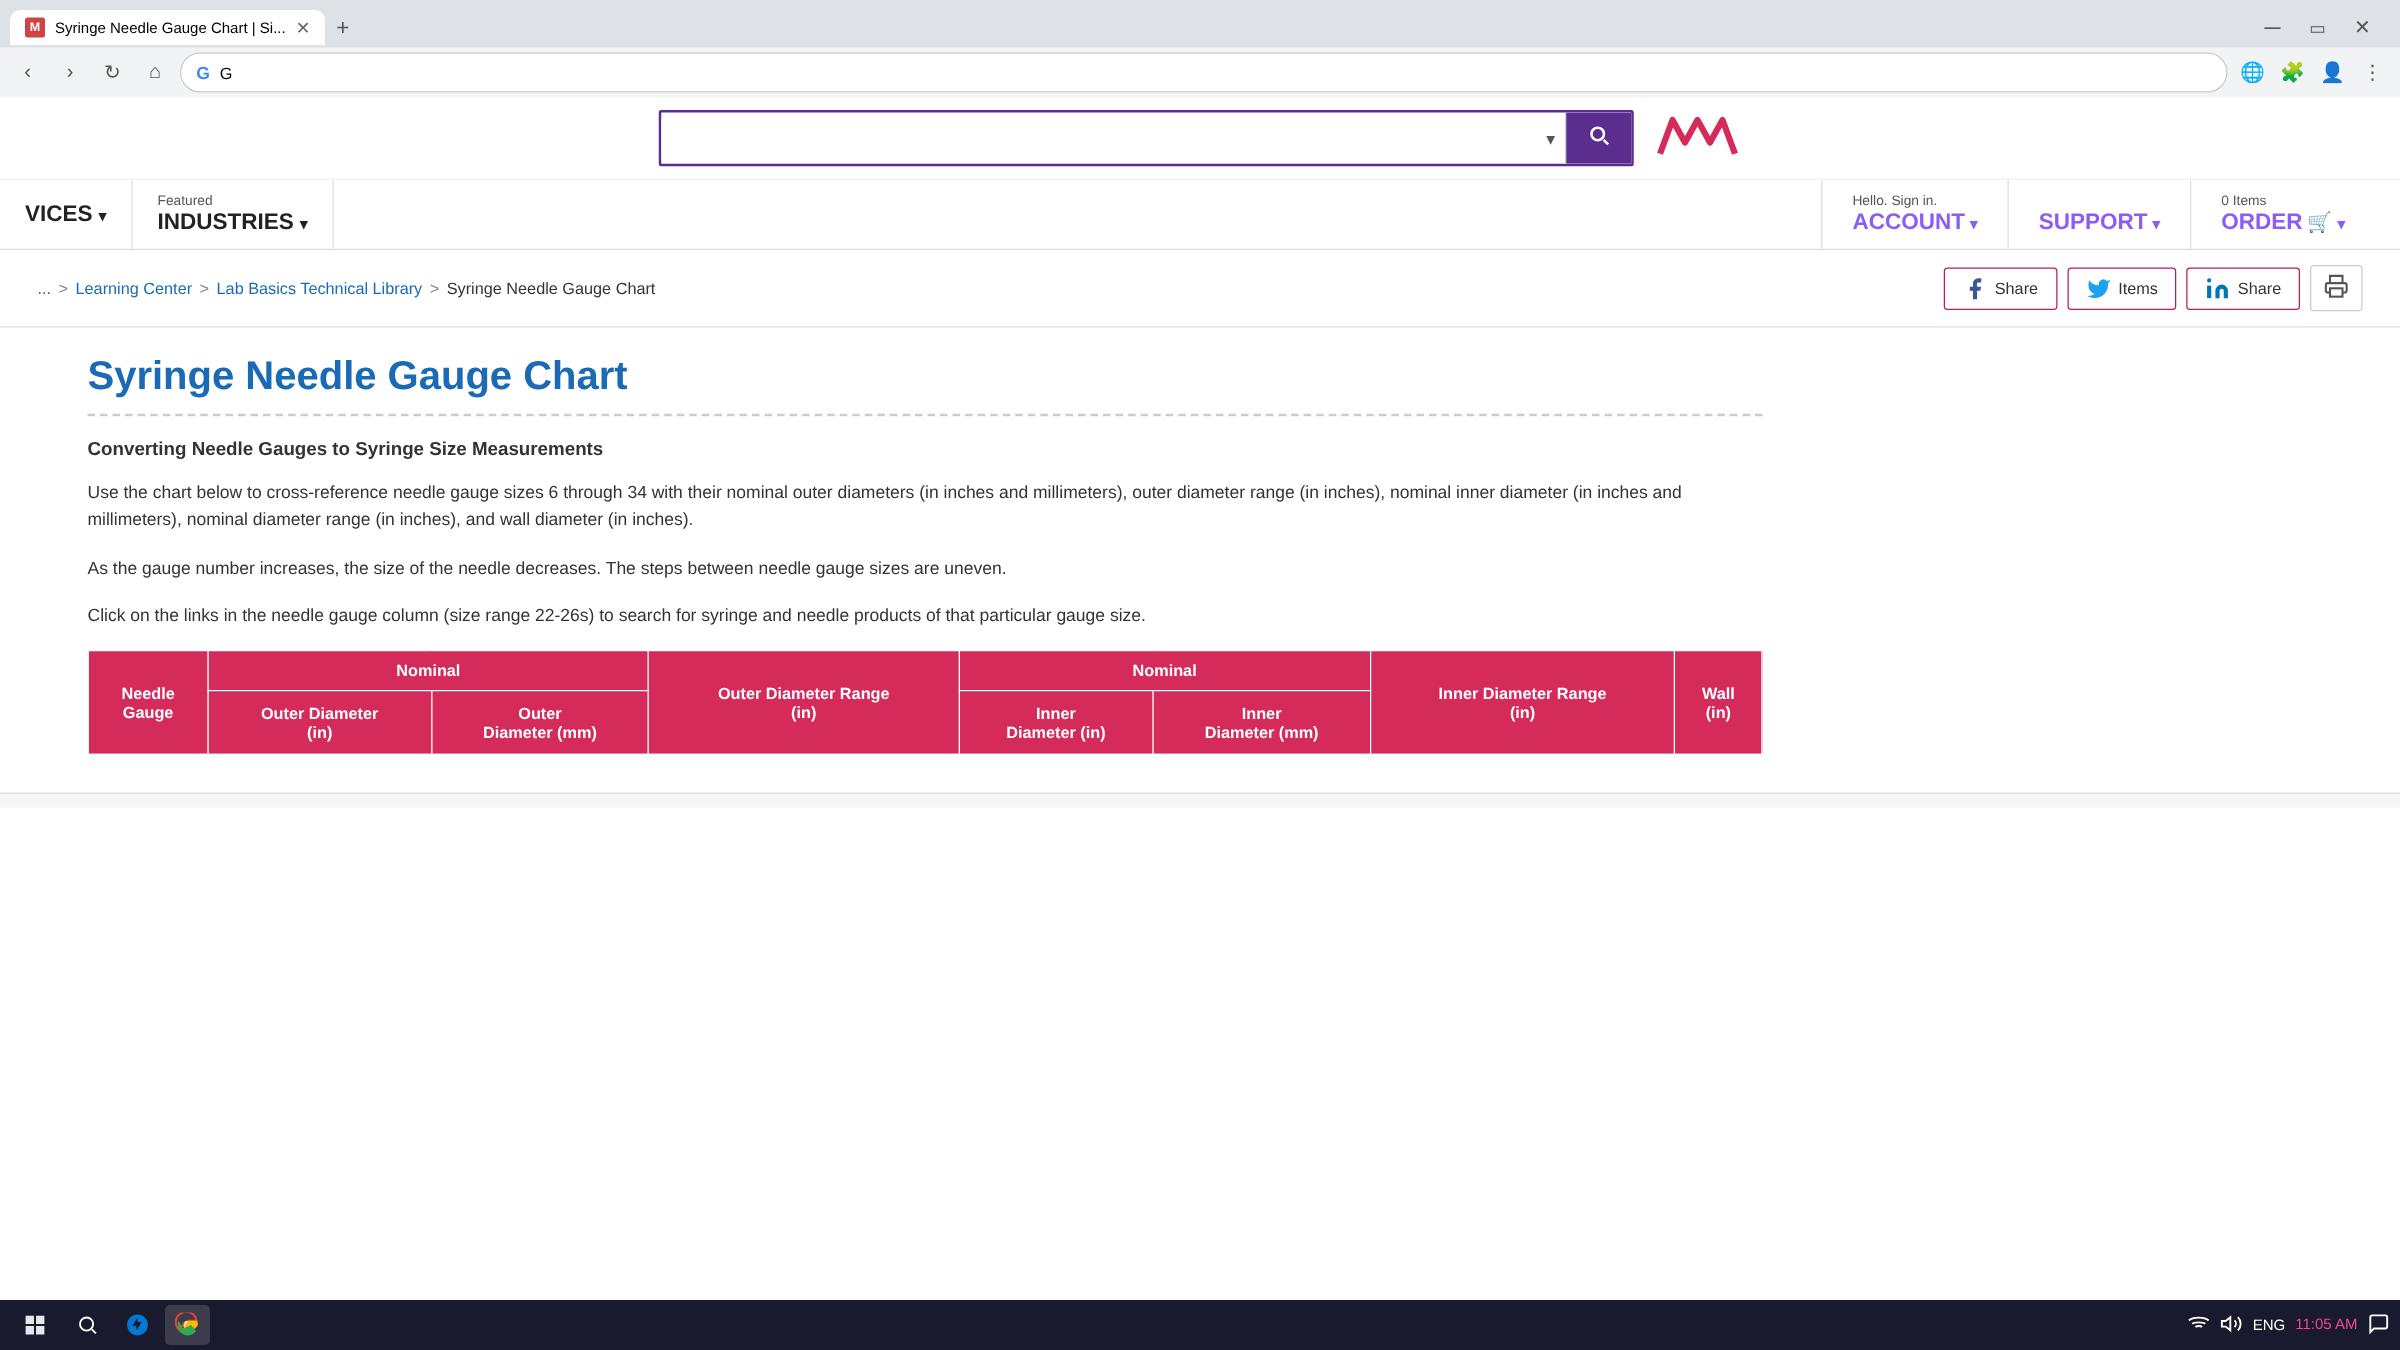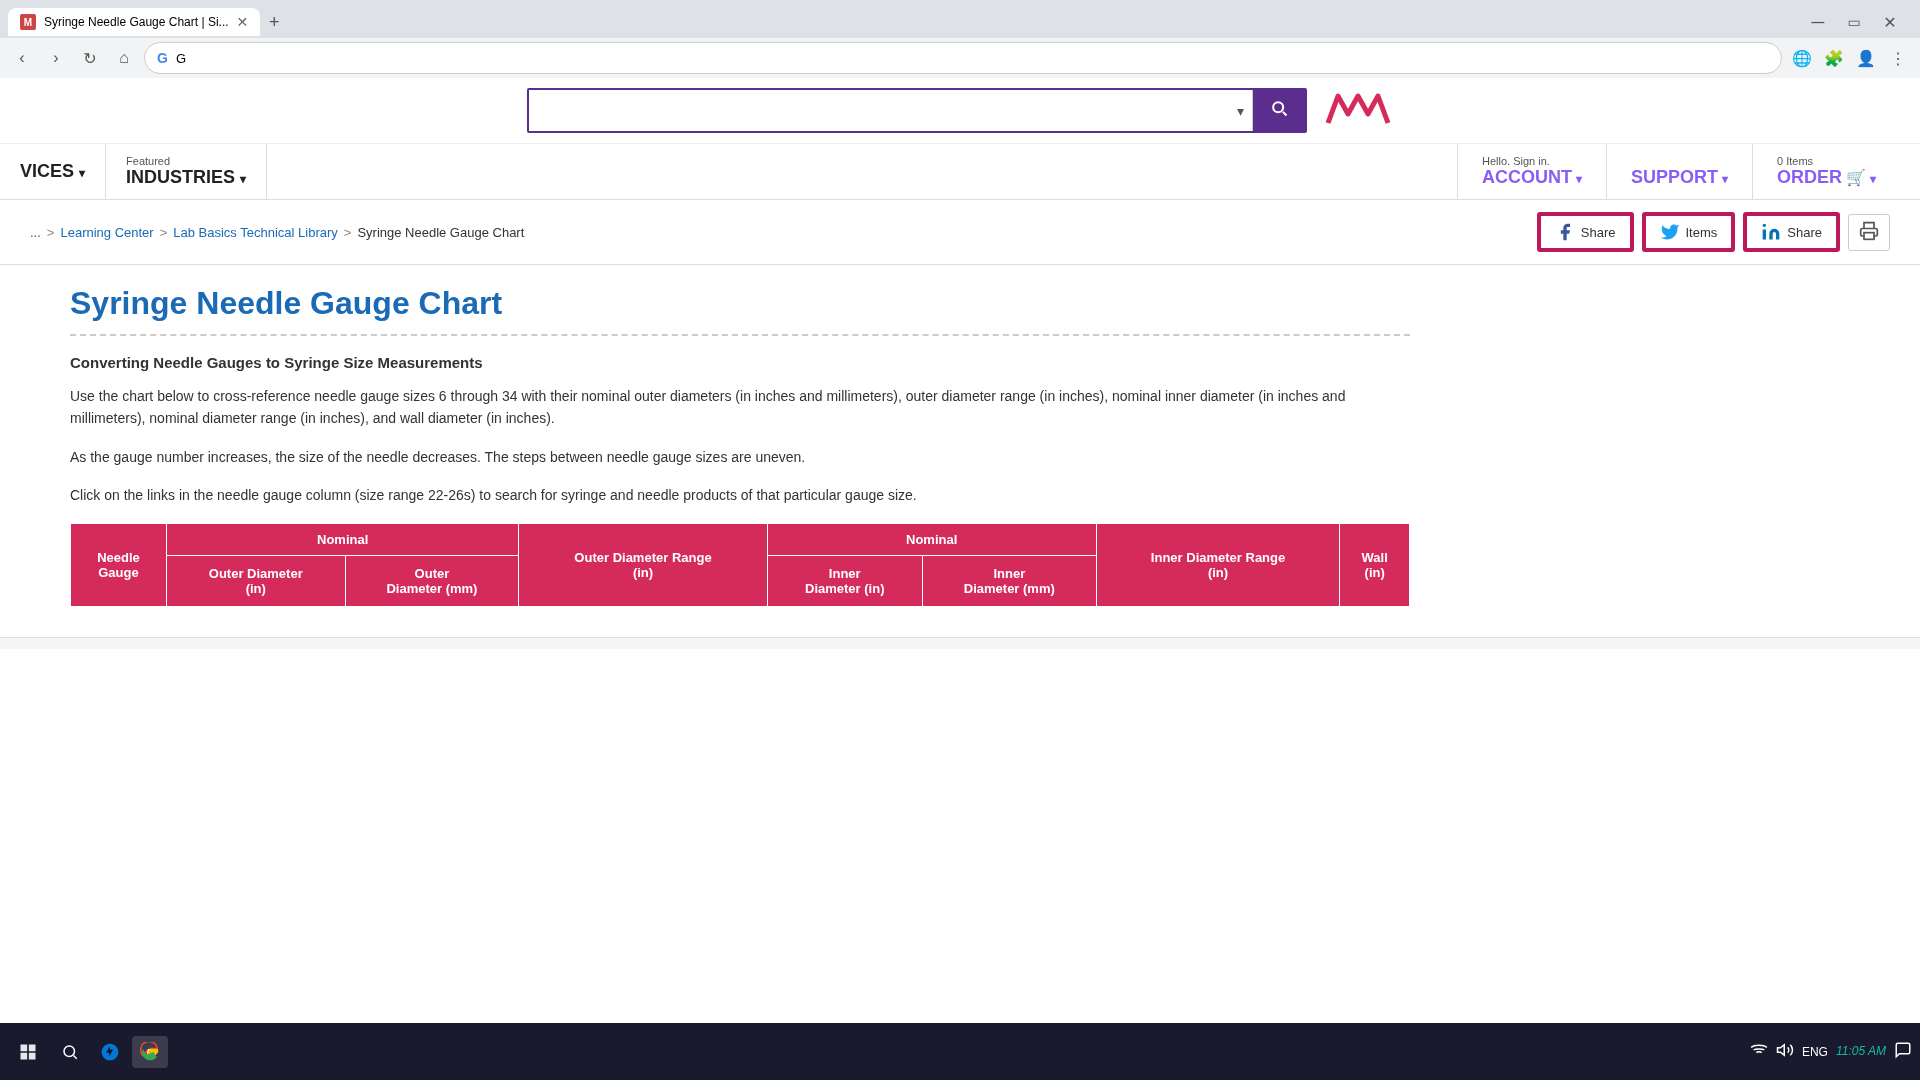--- a/index.html
+++ b/index.html
@@ -224,21 +224,21 @@
     .share-buttons {
       display: flex;
       gap: 8px;
       align-items: center;
     }
     .share-btn {
       display: flex;
       align-items: center;
       gap: 6px;
       padding: 6px 14px;
-      border: 4px solid #be185d;
+      border: 1px solid #be185d;
       border-radius: 3px;
       cursor: pointer;
       font-size: 13px;
       background: #fff;
       color: #333;
     }
     .fb-btn { }
     .tw-btn { }
     .li-btn { }
     .print-btn {
@@ -310,21 +310,21 @@
       height: 12px;
       background: #f5f5f5;
     }
 
     
     .taskbar {
       position: fixed;
       bottom: 0;
       left: 0;
       right: 0;
-      height: 57px;
+      height: 40px;
       background: #1a1a2e;
       display: flex;
       align-items: center;
       padding: 0 8px;
       gap: 4px;
       z-index: 1000;
     }
     .taskbar-start {
       width: 40px;
       height: 32px;
@@ -576,21 +576,21 @@
         <path d="M1.5 8.5C5.5 4.5 18.5 4.5 22.5 8.5M5 12c2-2 12-2 14 0M8.5 15.5c1.5-1.5 5.5-1.5 7 0M12 19h.01"></path>
       </svg>
     </span>
     <span>
       <svg width="18" height="18" viewBox="0 0 24 24" fill="none" stroke="white" stroke-width="2">
         <polygon points="11 5 6 9 2 9 2 15 6 15 11 19 11 5"></polygon>
           <path d="M19.07 4.93a10 10 0 0 1 0 14.14M15.54 8.46a5 5 0 0 1 0 7.07"></path>
       </svg>
     </span>
     <span style="color:white;font-size:12px;">ENG</span>
-    <div class="taskbar-time" style="color:#14b8a6;font-style:italic;">
+    <div class="taskbar-time" style="color:#ec4899;">
       <div>11:05 AM</div>
     </div>
     <span>
       <svg width="18" height="18" viewBox="0 0 24 24" fill="none" stroke="white" stroke-width="2">
         <path d="M21 15a2 2 0 0 1-2 2H7l-4 4V5a2 2 0 0 1 2-2h14a2 2 0 0 1 2 2z"></path>
       </svg>
     </span>
   </div>
 </div>
 

